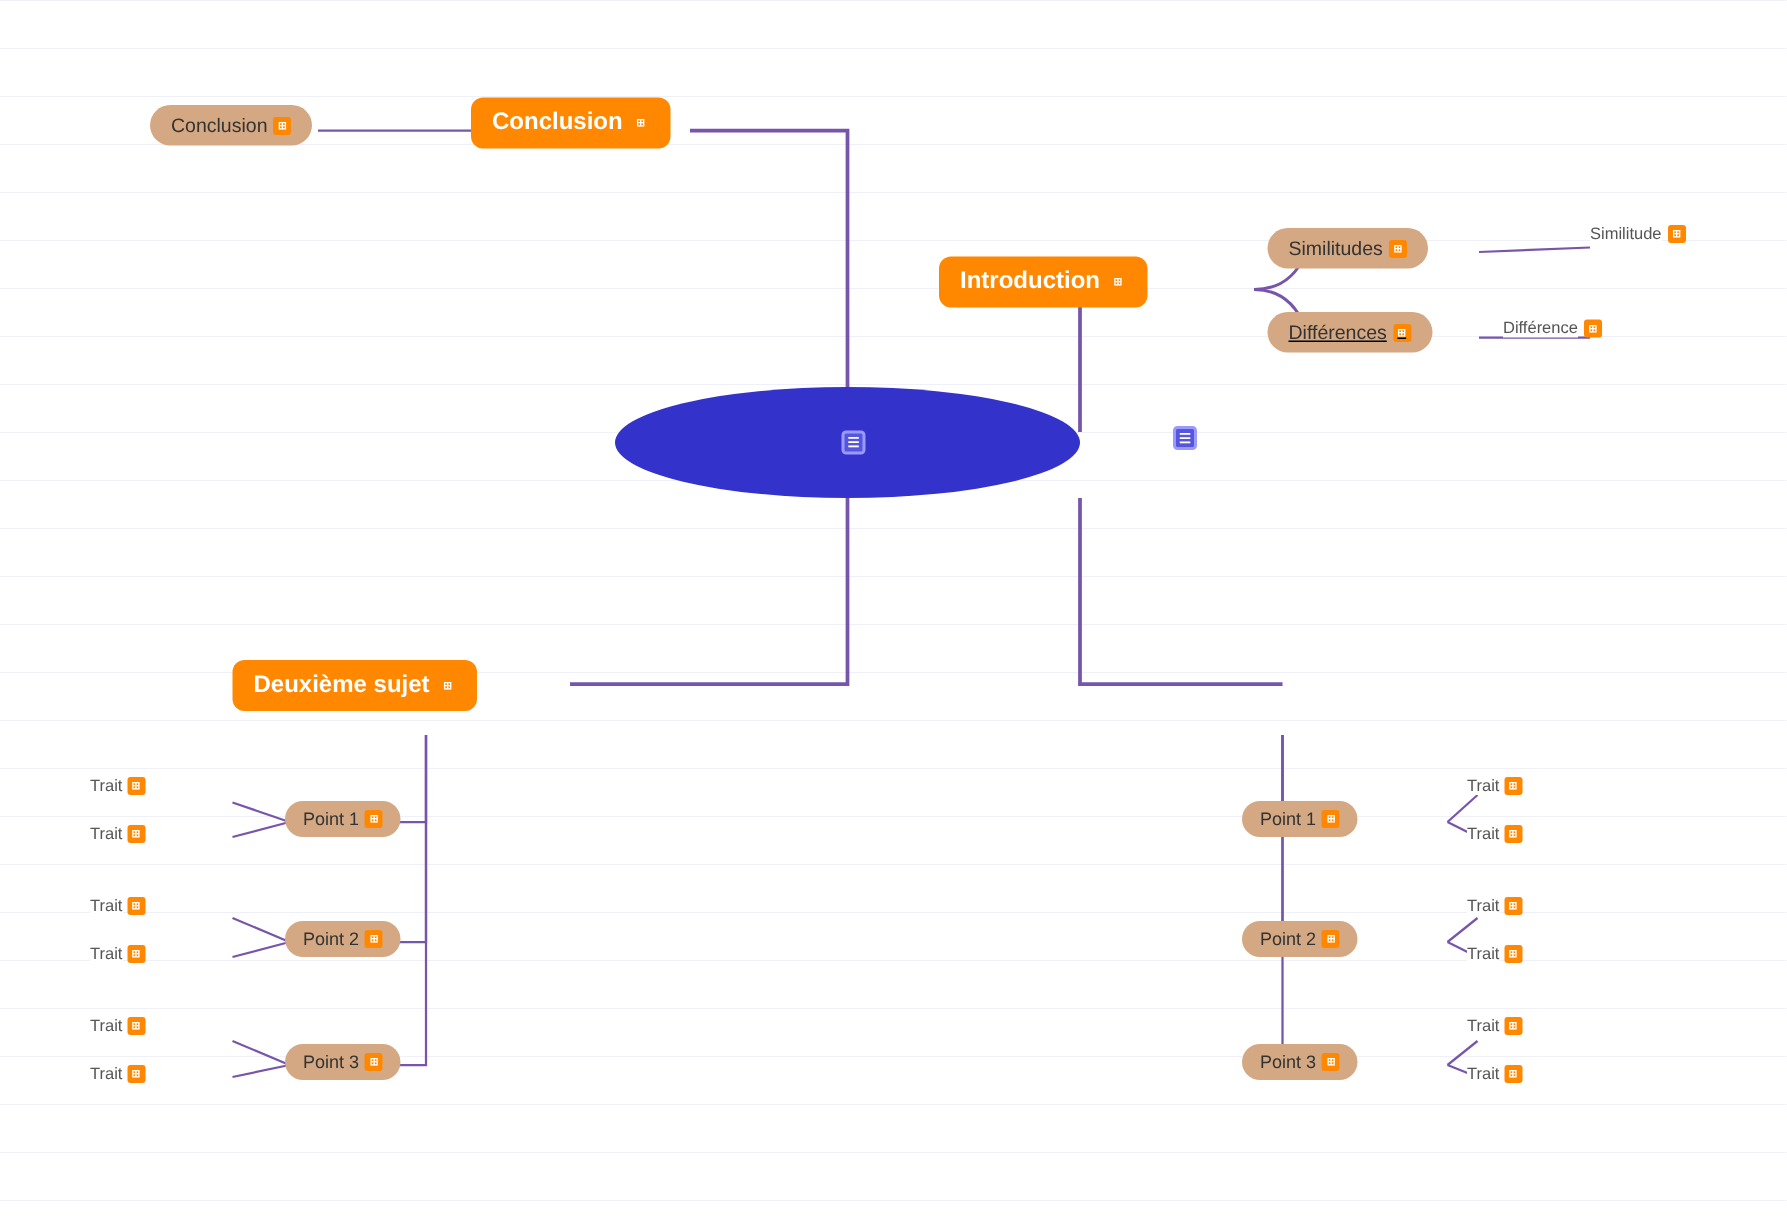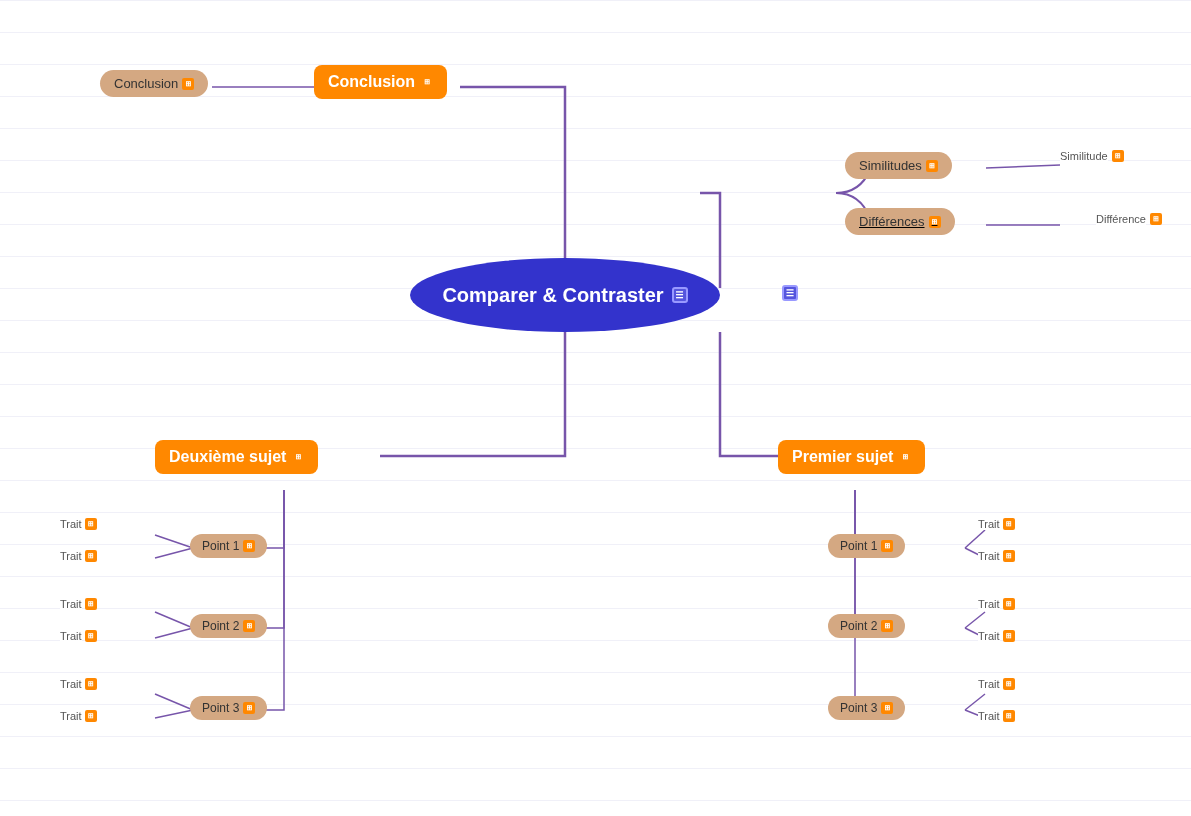--- a/index.html
+++ b/index.html
@@ -165,76 +165,75 @@
     <path d="M 965 548 L 985 558" fill="none" stroke="#7755aa" stroke-width="1.5"></path>
 
     <path d="M 965 628 L 985 612" fill="none" stroke="#7755aa" stroke-width="1.5"></path>
     <path d="M 965 628 L 985 638" fill="none" stroke="#7755aa" stroke-width="1.5"></path>
 
     <path d="M 965 710 L 985 694" fill="none" stroke="#7755aa" stroke-width="1.5"></path>
     <path d="M 965 710 L 985 718" fill="none" stroke="#7755aa" stroke-width="1.5"></path>
   </svg>
 
   <div class="central-node">
-    <span>Comparer &amp; Contraster</span>
     <div class="icon-t-blue" style="margin-left:8px;">☰</div>
   </div>
 
   <div style="position:absolute; left:314px; top:65px; display:flex; align-items:center; gap:6px;">
     <div class="orange-node">
       <span>Conclusion</span>
       <div class="icon-t-small">⊞</div>
     </div>
   </div>
 
   <div style="position:absolute; left:100px; top:70px; display:flex; align-items:center; gap:5px;">
     <div class="beige-node">
       <span>Conclusion</span>
       <div class="icon-t-small">⊞</div>
     </div>
   </div>
 
+  <div style="position:absolute; left:626px; top:171px; display:flex; align-items:center; gap:6px;">
+    <div class="orange-node">
+      <span>Introduction</span>
+      <div class="icon-t-small">⊞</div>
+    </div>
+  </div>
 
   <div style="position:absolute; left:845px; top:152px; display:flex; align-items:flex-start; gap:5px;">
     <div class="beige-node">
       <span>Similitudes</span>
       <div class="icon-t-small">⊞</div>
     </div>
   </div>
 
   <div style="position:absolute; left:845px; top:208px; display:flex; align-items:center; gap:5px;text-decoration:underline;">
     <div class="beige-node">
       <span>Différences</span>
       <div class="icon-t-small">⊞</div>
     </div>
   </div>
 
   <div style="position:absolute; left:1060px; top:150px; display:flex; align-items:center; gap:4px;">
     <span class="small-node">Similitude</span>
     <div class="icon-t-small">⊞</div>
   </div>
 
-  <div style="position:absolute; left:1096px; top:213px; display:flex; align-items:center; gap:4px;">
+  <div style="position:absolute; left:1002px; top:213px; display:flex; align-items:center; gap:4px;">
     <span class="small-node">Différence</span>
     <div class="icon-t-small">⊞</div>
   </div>
 
   <div style="position:absolute; left:155px; top:440px; display:flex; align-items:center; gap:6px;border-radius:15px;">
     <div class="orange-node">
       <span>Deuxième sujet</span>
       <div class="icon-t-small">⊞</div>
     </div>
   </div>
 
-  <div style="position:absolute; left:778px; top:440px; display:flex; align-items:center; gap:6px;">
-    <div class="orange-node">
-      <span>Premier sujet</span>
-      <div class="icon-t-small">⊞</div>
-    </div>
-  </div>
 
   <div style="position:absolute; left:190px; top:534px; display:flex; align-items:center; gap:5px;">
     <div class="beige-node" style="font-size:12px; padding:5px 12px;">
       <span>Point 1</span>
       <div class="icon-t-small">⊞</div>
     </div>
   </div>
 
   <div style="position:absolute; left:190px; top:614px; display:flex; align-items:center; gap:5px;">
     <div class="beige-node" style="font-size:12px; padding:5px 12px;">

